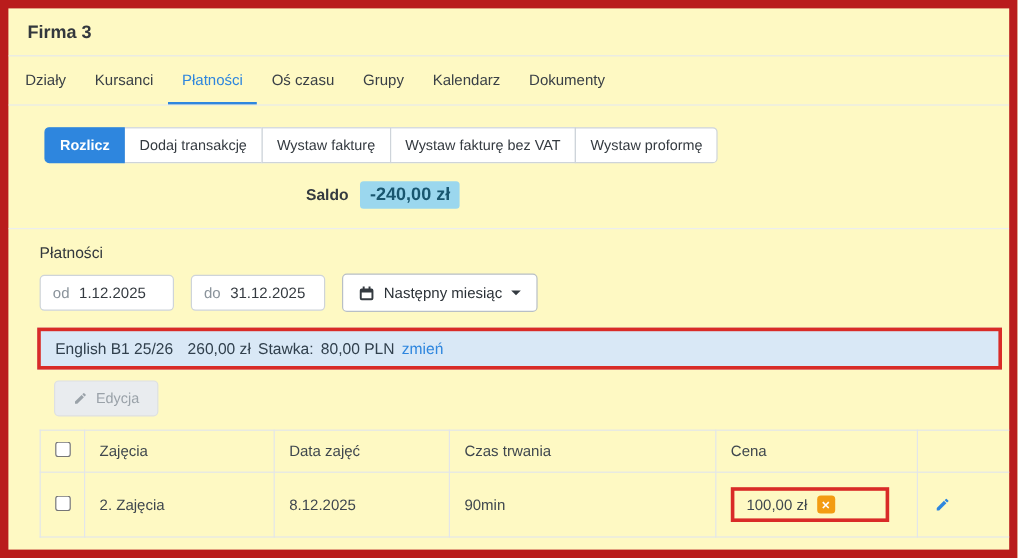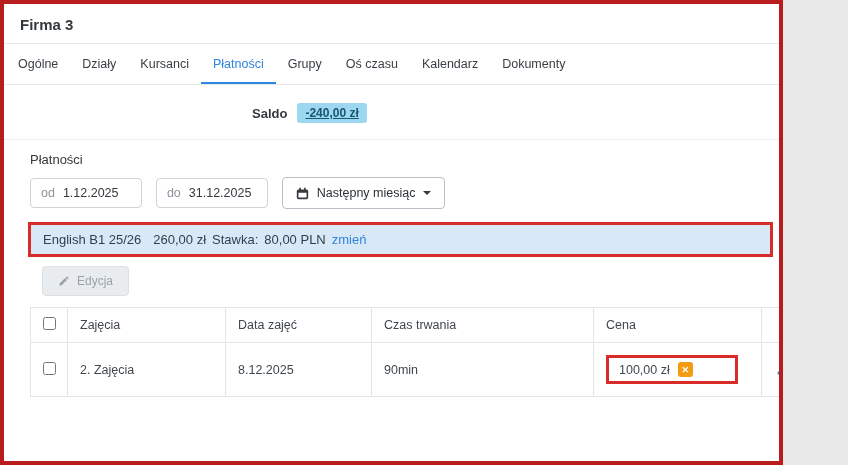--- a/index.html
+++ b/index.html
@@ -1,19 +1,19 @@
 <!DOCTYPE html>
 <html><head>
 <meta charset="utf-8">
 <style>
   * { box-sizing: border-box; margin: 0; padding: 0; }
   body { font-family: "Liberation Sans", sans-serif; background: #e9e9e9; }
   .page {
-    width: 783px; height: 465px; background: #ffffff;
-    border: 4px solid #b91c1c; overflow: hidden; position: relative;
+    width: 848px; height: 465px; background: #fef9c3;
+    border: 7px solid #b91c1c; overflow: hidden; position: relative;
   }
   
   .page-header { padding: 12px 16px 10px; border-bottom: 1px solid #e7e9eb; }
   .page-title { font-size: 15px; font-weight: bold; color: #33383d; }
   
   .tabs { display: flex; align-items: stretch; padding: 0 2px; border-bottom: 1px solid #e7e9eb; }
   .tab { padding: 13px 12px 11px; font-size: 12.5px; color: #3a4046; cursor: pointer; border-bottom: 2px solid transparent; white-space: nowrap; }
   .tab.active { color: #2e86de; border-bottom-color: #2e86de; }
   
   .toolbar { margin: 18px 0 0 30px; }
@@ -22,21 +22,21 @@
     font-family: "Liberation Sans", sans-serif;
     font-size: 12px; padding: 7px 12px; background: #fff;
     border: 1px solid #ced4da; color: #343a40; cursor: pointer; margin-left: -1px;
     white-space: nowrap;
   }
   .btn:first-child { border-radius: 4px 0 0 4px; margin-left: 0; }
   .btn:last-child { border-radius: 0 4px 4px 0; }
   .btn.primary { background: #2e86de; border-color: #2e86de; color: #fff; font-weight: bold; position: relative; z-index: 1; border-radius: 4px 0 0 4px; }
   .saldo-row { margin: 15px 0 0 218px; display: flex; align-items: center; gap: 10px; }
   .saldo-label { font-size: 13px; font-weight: bold; color: #343a40; }
-  .saldo-badge { font-size: 12px; font-weight: bold; padding: 3px 8px; border-radius: 3px; text-decoration: underline; }
+  .saldo-badge { font-size: 15px; font-weight: bold; padding: 3px 8px; border-radius: 3px; }
   
   .section-sep { border: none; border-top: 1px solid #eceeef; margin-top: 16px; }
   .payments { padding: 12px 4px 0 26px; }
   .section-title { font-size: 13px; color: #33383d; margin-bottom: 10px; }
   .filters { display: flex; align-items: center; gap: 14px; }
   .date-group { display: inline-flex; align-items: center; border: 1px solid #ced4da; border-radius: 4px; height: 30px; background: #fff; }
   .date-label { padding: 0 8px 0 10px; font-size: 12.5px; color: #8a939b; }
   .date-input {
     font-family: "Liberation Sans", sans-serif;
     border: none; outline: none; font-size: 12.5px; color: #343a40; width: 78px; background: transparent;
@@ -84,31 +84,37 @@
 </head>
 <body>
 
 <div class="page">
 
   <div class="page-header">
     <div class="page-title">Firma 3</div>
   </div>
 
   <nav class="tabs">
-    <div class="tab">Ogólne</div>
     <div class="tab">Działy</div>
     <div class="tab">Kursanci</div>
     <div class="tab active">Płatności</div>
+    <div class="tab">Oś czasu</div>
     <div class="tab">Grupy</div>
-    <div class="tab">Oś czasu</div>
     <div class="tab">Kalendarz</div>
     <div class="tab">Dokumenty</div>
   </nav>
 
   <div class="toolbar">
+    <div class="btn-group">
+      <button class="btn primary">Rozlicz</button>
+      <button class="btn">Dodaj transakcję</button>
+      <button class="btn">Wystaw fakturę</button>
+      <button class="btn">Wystaw fakturę bez VAT</button>
+      <button class="btn">Wystaw proformę</button>
+    </div>
     <div class="saldo-row">
       <span class="saldo-label">Saldo</span>
       <span class="saldo-badge" style="background:#9bd7ee;color:#19566f;">-240,00 zł</span>
     </div>
   </div>
 
   <hr class="section-sep">
 
   <div class="payments">
     <div class="section-title">Płatności</div>

